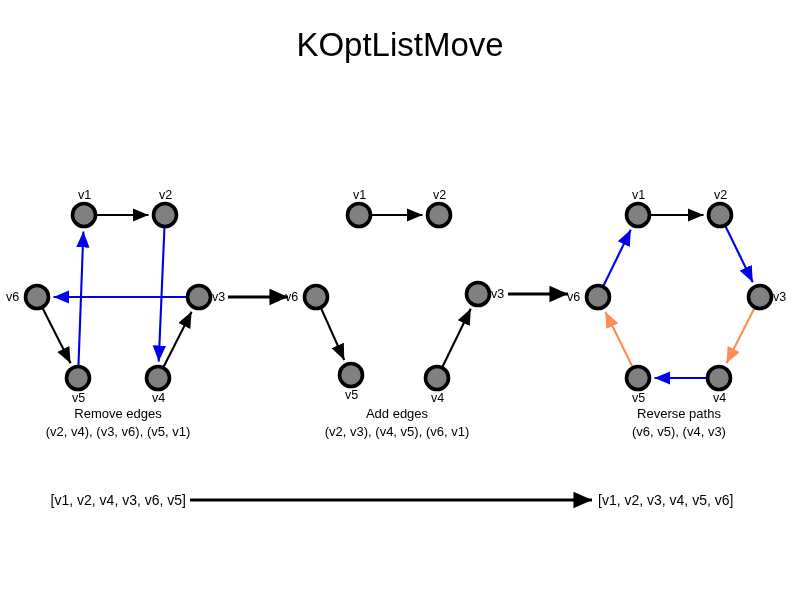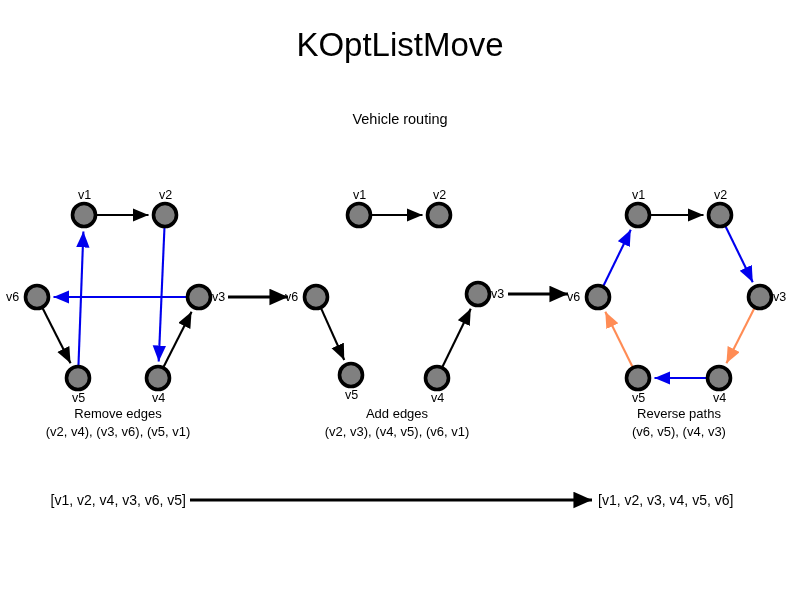--- a/index.html
+++ b/index.html
@@ -77,21 +77,20 @@
     font-size: 14px;
     fill: #000000;
   }
 </style>
 </head>
 <body>
 
 <div id="stage">
 
   <div class="title">KOptListMove</div>
-  <div class="section-label">Vehicle routing</div>
 
   <svg class="canvas" viewBox="0 0 800 600" xmlns="http://www.w3.org/2000/svg">
     <defs>
       <marker id="ah-black" markerWidth="9" markerHeight="9" refX="7.6" refY="3.2" orient="auto" markerUnits="strokeWidth">
         <path d="M0,0 L7.6,3.2 L0,6.4 z" fill="#000000"></path>
       </marker>
       <marker id="ah-blue" markerWidth="9" markerHeight="9" refX="7.6" refY="3.2" orient="auto" markerUnits="strokeWidth">
         <path d="M0,0 L7.6,3.2 L0,6.4 z" fill="#0000EE"></path>
       </marker>
       <marker id="ah-orange" markerWidth="9" markerHeight="9" refX="7.6" refY="3.2" orient="auto" markerUnits="strokeWidth">

